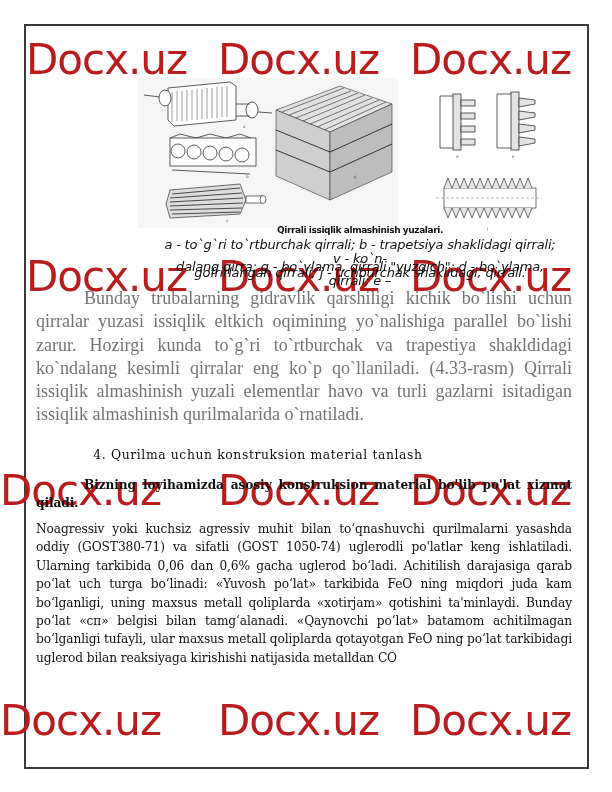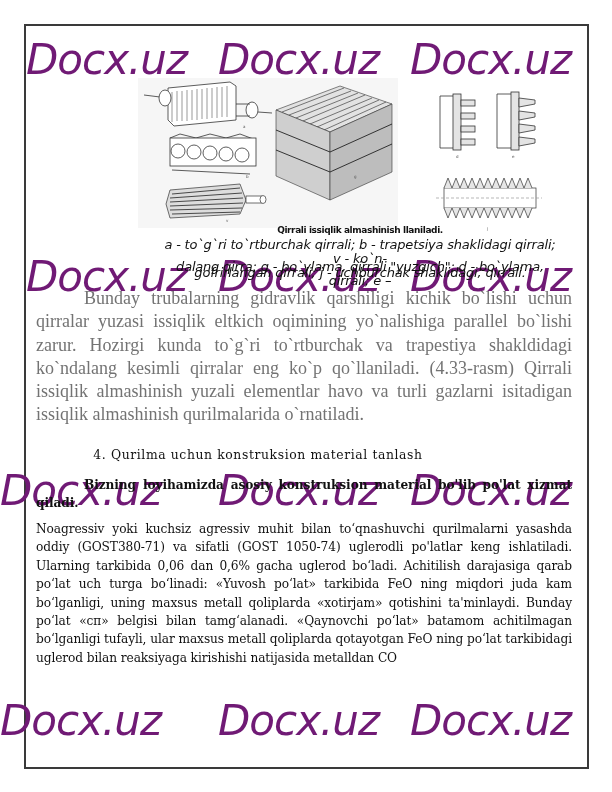--- a/index.html
+++ b/index.html
@@ -3,22 +3,22 @@
 <meta charset="utf-8">
 <style>
   html, body { margin: 0; padding: 0; background: #ffffff; }
   body { width: 612px; height: 792px; position: relative; overflow: hidden; }
   .page-frame {
     position: absolute; left: 24px; top: 24px; width: 561px; height: 741px;
     border: 2px solid #3a3a3a; box-sizing: content-box; background: #fff;
   }
   .watermark {
     position: absolute; font-family: "DejaVu Sans", sans-serif; font-size: 42px;
-    color: #701a75; letter-spacing: -1px; white-space: nowrap; z-index: 0;
-    pointer-events: none; line-height: 1; font-style: italic;
+    color: #b91c1c; letter-spacing: -1px; white-space: nowrap; z-index: 0;
+    pointer-events: none; line-height: 1;
   }
   .figure { position: absolute; left: 0; top: 0; width: 612px; height: 240px; z-index: 1; }
   .fig-caption {
     position: absolute; z-index: 2; left: 160px; width: 400px; text-align: center;
     font-family: "DejaVu Sans", sans-serif; color: #111;
   }
   .cap-title { top: 225px; font-size: 9px; font-weight: bold; letter-spacing: -0.4px; }
   .cap-line { font-size: 13px; letter-spacing: -0.2px; line-height: 14px; font-style: italic; }
   .para-serif {
     position: absolute; z-index: 2; left: 36px; width: 536px;
@@ -160,21 +160,21 @@
     <text x="243" y="128">a</text>
     <text x="246" y="178">b</text>
     <text x="226" y="222">v</text>
     <text x="354" y="178">g</text>
     <text x="456" y="158">d</text>
     <text x="512" y="158">e</text>
     <text x="487" y="230">j</text>
   </g>
 </svg>
 
-<div class="fig-caption cap-title">Qirrali issiqlik almashinish llaniladi.</div>
+<div class="fig-caption cap-title">Qirrali issiqlik almashinish yuzalari.</div>
 <div class="fig-caption cap-line" style="top:238px;">a - to`g`ri to`rtburchak qirrali; b - trapetsiya shaklidagi qirrali; v - ko`n-</div>
 <div class="fig-caption cap-line" style="top:260px;">dalang qirra; g - bo`ylama, qirrali "yuzgich"; d - bo`ylama, qirrali; e –</div>
 <div class="fig-caption cap-line" style="top:266px;">gofrirlangan qirrali; j - uchburchak shaklidagi, qirrali.</div>
 
 <div class="para-serif indent" style="top:287px;">Bunday trubalarning gidravlik qarshiligi kichik bo`lishi uchun qirralar yuzasi issiqlik eltkich oqimining yo`nalishiga parallel bo`lishi zarur. Hozirgi kunda to`g`ri to`rtburchak va trapestiya shakldidagi ko`ndalang kesimli qirralar eng ko`p qo`llaniladi. (4.33-rasm)  Qirrali issiqlik almashinish yuzali elementlar havo va turli gazlarni isitadigan issiqlik almashinish qurilmalarida o`rnatiladi.</div>
 
 <div class="heading">4. Qurilma uchun konstruksion material tanlash</div>
 
 <div class="para-dejavu indent" style="top:476px;font-weight:bold;">Bizning loyihamizda asosiy konstruksion material bo'lib po'lat xizmat qiladi.</div>
 

